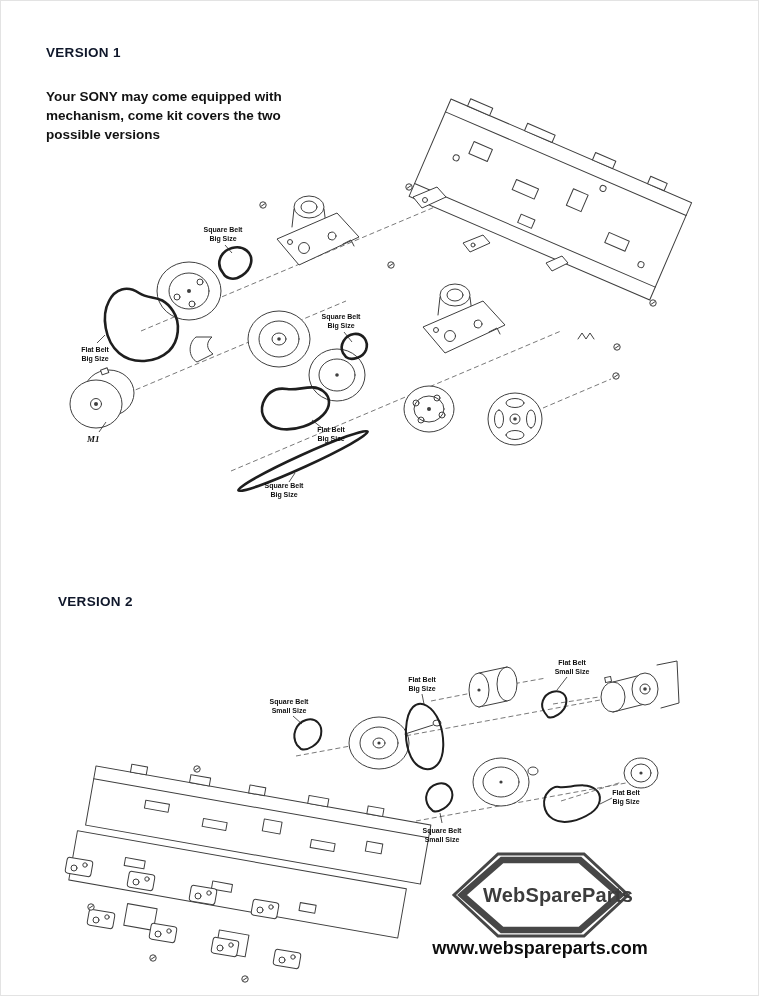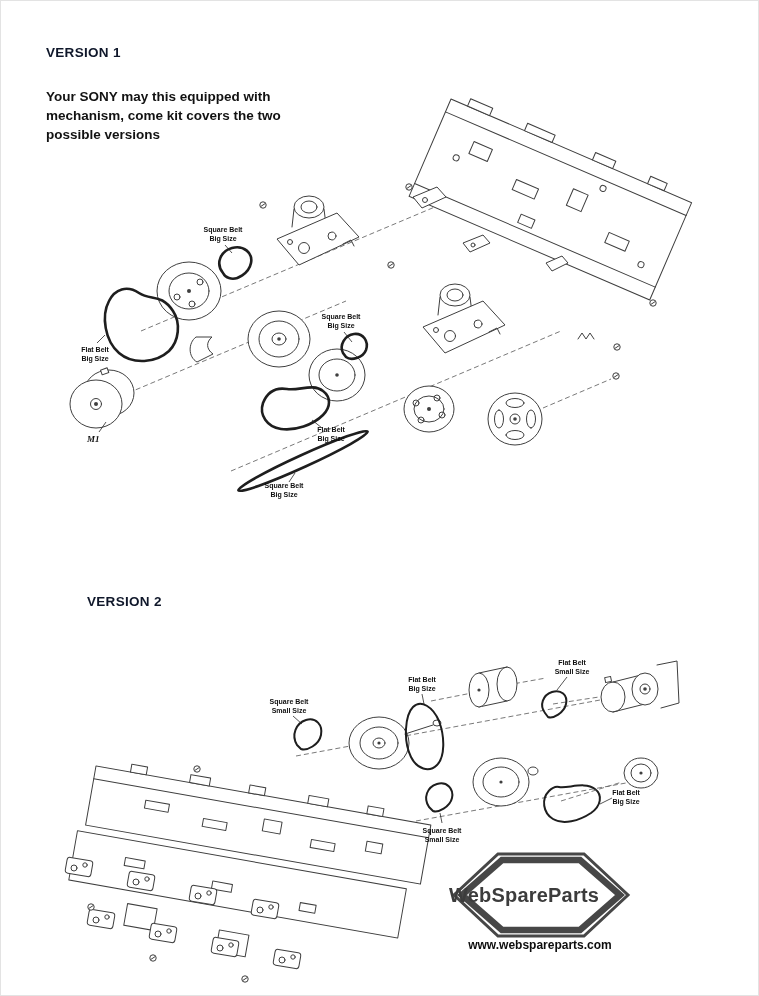--- a/index.html
+++ b/index.html
@@ -6,26 +6,26 @@
   html,body { background:#fff; }
   .page {
     position:relative; width:759px; height:996px; background:#ffffff;
     font-family:"Liberation Sans", sans-serif; color:#161616;
     overflow:hidden; border:1px solid #e3e3e3;
   }
   .diagram-svg { position:absolute; left:0; top:0; width:759px; height:996px; }
 
   .v-title { position:absolute; font-weight:bold; font-size:13.5px; letter-spacing:.3px; color:#0f172a; }
   #v1-title { left:45px; top:44px; }
-  #v2-title { left:57px; top:593px;margin-left:29px; }
+  #v2-title { left:57px; top:593px; }
   .desc { position:absolute; left:45px; top:86px; font-weight:bold; font-size:13.5px; line-height:19px; color:#121212; }
-  .brand { position:absolute; left:448px; top:883px; width:184px; text-align:left;
+  .brand { position:absolute; left:448px; top:883px; width:184px; text-align:right;
            font-weight:bold; font-size:20px; color:#3c3c3c; letter-spacing:.2px; }
   .url   { position:absolute; left:424px; top:937px; width:230px; text-align:center;
-           font-weight:bold; font-size:12px; color:#0d0d0d; }
+           font-weight:bold; font-size:18px; color:#0d0d0d; }
 
   
   .ln   { fill:none; stroke:#3f3f3f; stroke-width:1; stroke-linejoin:round; stroke-linecap:round; }
   .part { fill:#ffffff; stroke:#3f3f3f; stroke-width:1; stroke-linejoin:round; }
   .belt { fill:none; stroke:#1e1e1e; stroke-width:2.6; stroke-linejoin:round; }
   .belt2{ fill:none; stroke:#1e1e1e; stroke-width:2; stroke-linejoin:round; }
   .dash { fill:none; stroke:#6a6a6a; stroke-width:.9; stroke-dasharray:5 3; }
   .ldr  { fill:none; stroke:#2a2a2a; stroke-width:.8; }
   .lbl  { font:bold 7px "Liberation Sans", sans-serif; fill:#101010; text-anchor:middle; }
   .m1   { font:italic bold 9px "Liberation Serif", serif; fill:#101010; }
@@ -324,21 +324,21 @@
       <g>
         <polygon points="497,853 583,853 627,894 583,935 497,935 453,894" class="hex" stroke-width="3"></polygon>
         <polygon points="501,859 579,859 619,894 579,929 501,929 461,894" class="hex" stroke-width="6.5"></polygon>
       </g>
     </g>
   </svg>
 
   <div id="v1-title" class="v-title">VERSION 1</div>
 
   <div class="desc">
-    <div>Your SONY may this equipped with</div>
+    <div>Your SONY may come equipped with</div>
     <div>mechanism, come kit covers the two</div>
     <div>possible versions</div>
   </div>
 
   <div id="v2-title" class="v-title">VERSION 2</div>
 
   <div class="brand">WebSpareParts</div>
   <div class="url">www.webspareparts.com</div>
 </div>
 

